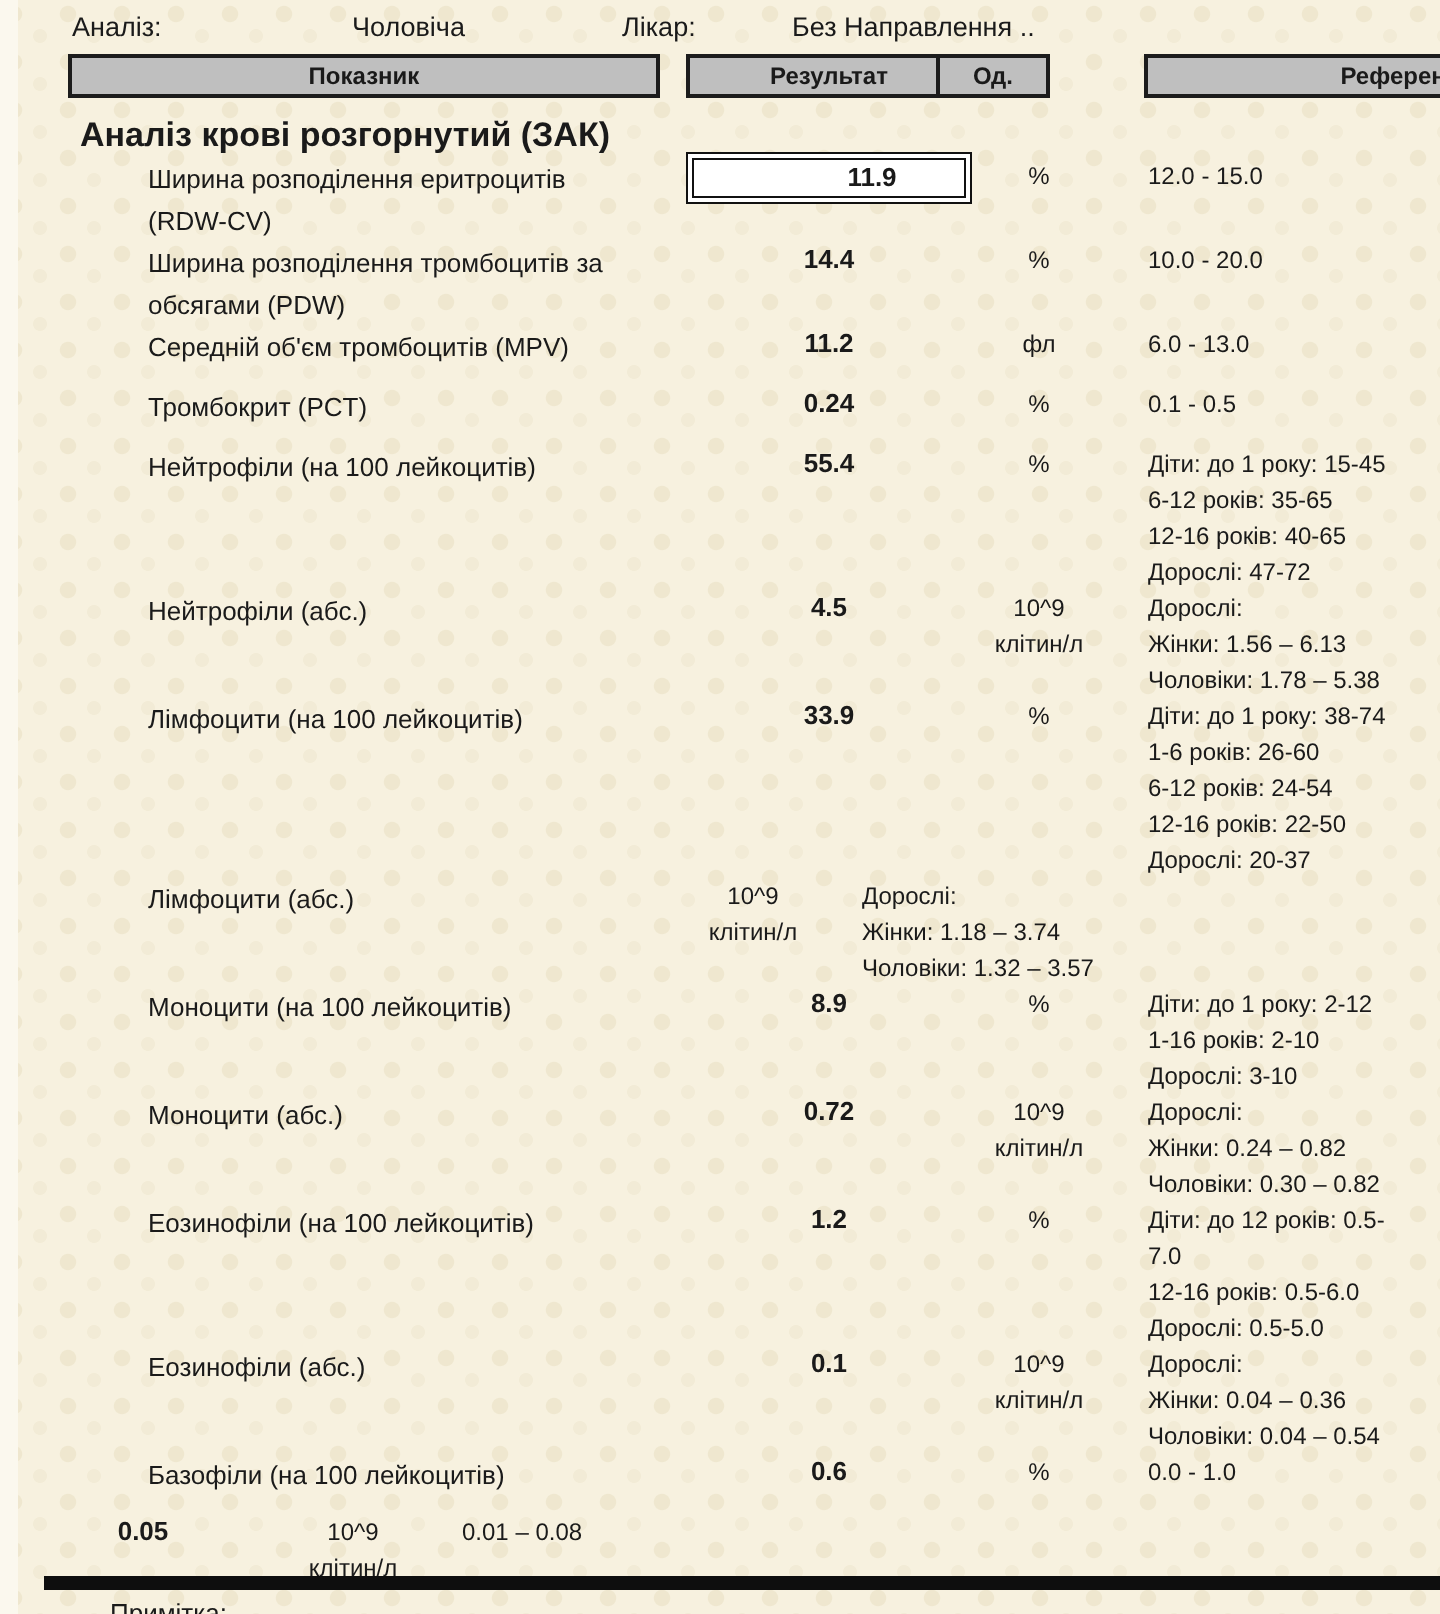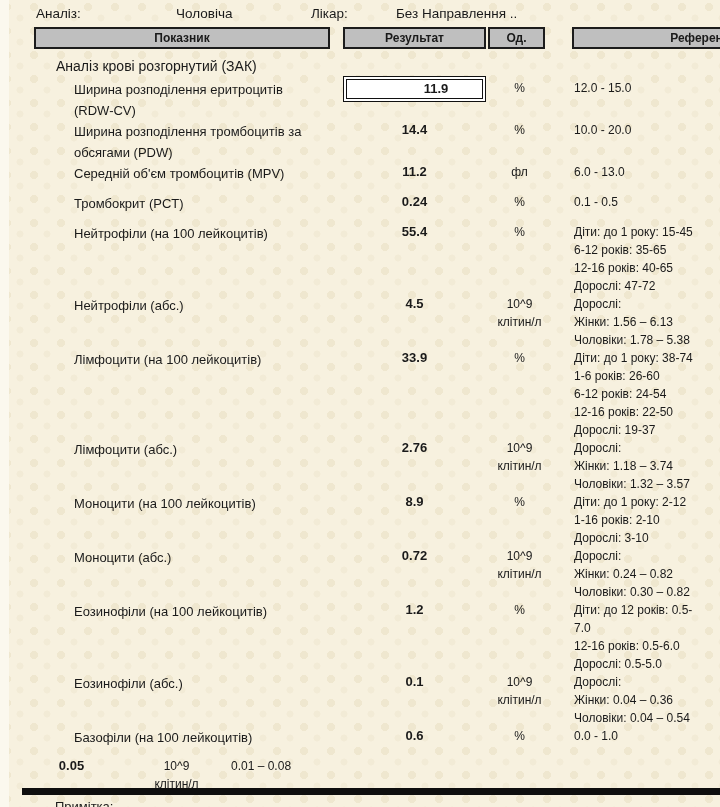--- a/index.html
+++ b/index.html
@@ -37,26 +37,26 @@
   .colbar {
     position: absolute; top: 0; height: 22px;
     background: #bfbfbf;
     border: 2px solid #1c1c1c;
     font-size: 12px; font-weight: bold;
     display: flex; align-items: center; justify-content: center;
     white-space: nowrap; overflow: hidden;
   }
   .colbar.c-indicator { left: 34px;  width: 296px; }
   .colbar.c-result    { left: 343px; width: 143px; }
-  .colbar.c-unit      { left: 468px; width: 57px; margin-left: 20px; }
+  .colbar.c-unit      { left: 468px; width: 57px; }
   .colbar.c-reference { left: 572px; width: 170px; justify-content: flex-end; padding-right: 4px; }
 
   .section-title {
-    position: absolute; top: 58px; left: 56px;
-    font-size: 14px; font-weight: normal; white-space: nowrap;
+    position: absolute; top: 58px; left: 40px;
+    font-size: 17px; font-weight: bold; white-space: nowrap;
   }
 
   .rows { position: absolute; top: 79px; left: 0; width: 720px; }
 
   .row { display: flex; align-items: flex-start; min-height: 30px; }
   .cell-label {
     width: 343px; padding-left: 74px;
     font-size: 13px; line-height: 21px;
   }
   .cell-result {
@@ -221,30 +221,27 @@
           <div>33.9</div>
         </div>
     <div class="cell-unit">
           <div>%</div>
         </div>
     <div class="cell-ref">
           <div>Діти: до 1 року: 38-74</div>
           <div>1-6 років: 26-60</div>
           <div>6-12 років: 24-54</div>
           <div>12-16 років: 22-50</div>
-          <div>Дорослі: 19-37</div>
+          <div>Дорослі: 20-37</div>
         </div>
   </div>
 
   <div class="row">
     <div class="cell-label">
           <div>Лімфоцити (абс.)</div>
-        </div>
-    <div class="cell-result">
-          <div>2.76</div>
         </div>
     <div class="cell-unit">
           <div>10^9</div>
           <div>клітин/л</div>
         </div>
     <div class="cell-ref">
           <div>Дорослі:</div>
           <div>Жінки: 1.18 – 3.74</div>
           <div>Чоловіки: 1.32 – 3.57</div>
         </div>

